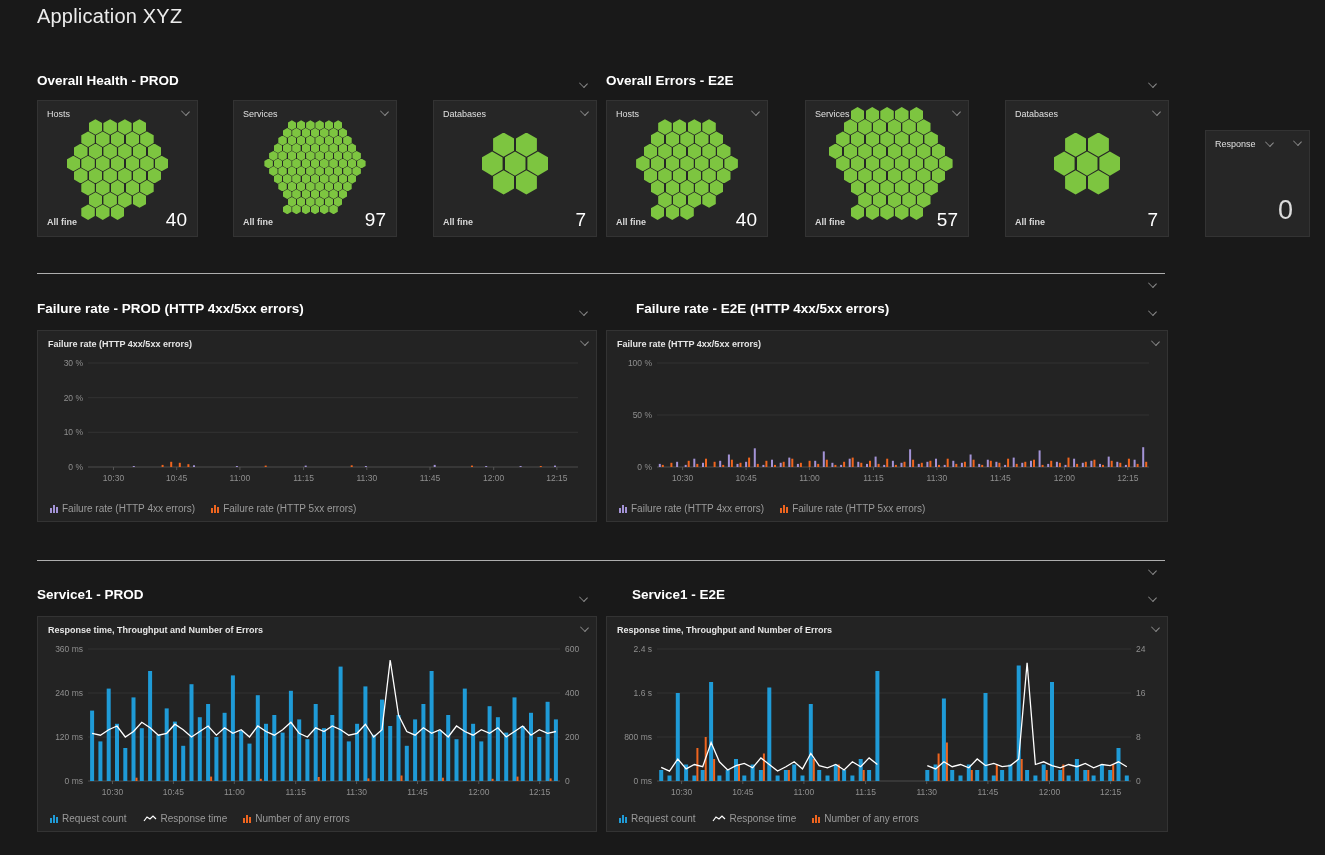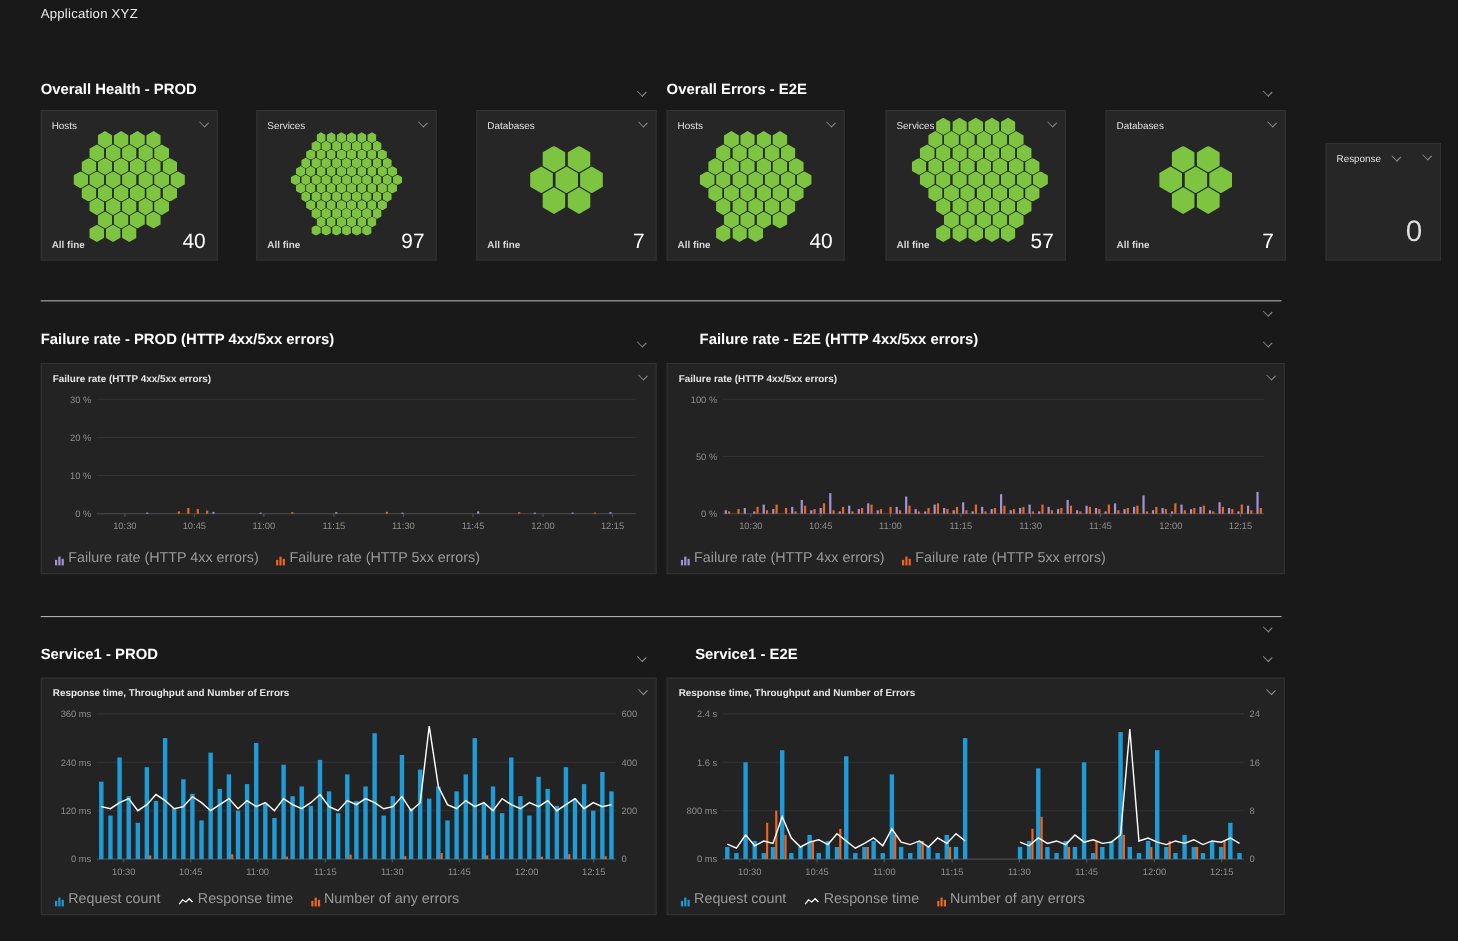--- a/index.html
+++ b/index.html
@@ -1,36 +1,36 @@
 <!DOCTYPE html>
 <html><head>
 <meta charset="utf-8">
 <style>
   *{box-sizing:border-box;margin:0;padding:0}
   html,body{width:1325px;height:855px;background:#191919;font-family:"Liberation Sans",sans-serif;color:#fff;position:relative;overflow:hidden}
-  .app-title{position:absolute;left:37px;top:5px;font-size:12px;color:#ececec;letter-spacing:.2px}
+  .app-title{position:absolute;left:37px;top:5px;font-size:20px;color:#ececec;letter-spacing:.2px}
   .sec-head{position:absolute;font-size:13.5px;font-weight:bold;color:#fff;white-space:nowrap}
   .chev{display:inline-block;width:11px;height:9px;position:relative;cursor:pointer}
   .chev::before{content:"";position:absolute;left:2px;top:1px;width:6px;height:6px;border-right:1.4px solid #8c8c8c;border-bottom:1.4px solid #8c8c8c;transform:rotate(45deg) scaleY(.8)}
   .sec-chev{position:absolute}
   .tile{position:absolute;background:#262626;border:1px solid #333}
   .tile-head{position:absolute;top:8px;left:9px;font-size:9px;font-weight:normal;color:#e0e0e0}
   .tile-chev{position:absolute;top:6px;right:6px}
   .tile-status{position:absolute;bottom:9px;left:9px;font-size:9px;font-weight:bold;color:#d8d8d8}
   .tile-count{position:absolute;bottom:5px;right:10px;font-size:19px;color:#fff}
   .hexwrap{position:absolute;left:0;right:0;top:14px;bottom:24px}
   .hex{position:absolute;background:#7dc540;clip-path:polygon(50% 0,100% 25%,100% 75%,50% 100%,0 75%,0 25%)}
   .prob-val{position:absolute;right:16px;bottom:10px;font-size:27px;color:#dcdcdc}
   .divider{position:absolute;height:1px;background:#c9c9c9;opacity:.85}
   .chart-tile{position:absolute;background:#232323;border:1px solid #333}
   .chart-title{position:absolute;top:8px;left:10px;font-size:9px;font-weight:bold;color:#e6e6e6}
   .chart-area{position:absolute;left:4px;right:4px;top:24px}
   .chart-area svg text{font-family:"Liberation Sans",sans-serif;font-size:8.5px;fill:#8f8f8f}
   .legend{position:absolute;left:12px;bottom:7px;display:flex;gap:16px;align-items:center}
-  .legend-item{display:flex;align-items:flex-end;gap:4px;font-size:13px;color:#9a9a9a}
+  .legend-item{display:flex;align-items:center;gap:4px;font-size:10px;color:#9a9a9a}
   .libars{display:inline-flex;align-items:flex-end;gap:1px}
   .libars i{display:block;width:2px;background:currentColor}
 </style>
 </head>
 <body>
 
 <div class="app-title">Application XYZ</div>
 
 <div class="sec-head" style="left:37px;top:73px">Overall Health - PROD</div>
 <span class="chev sec-chev" style="left:578px;top:79px"></span>

